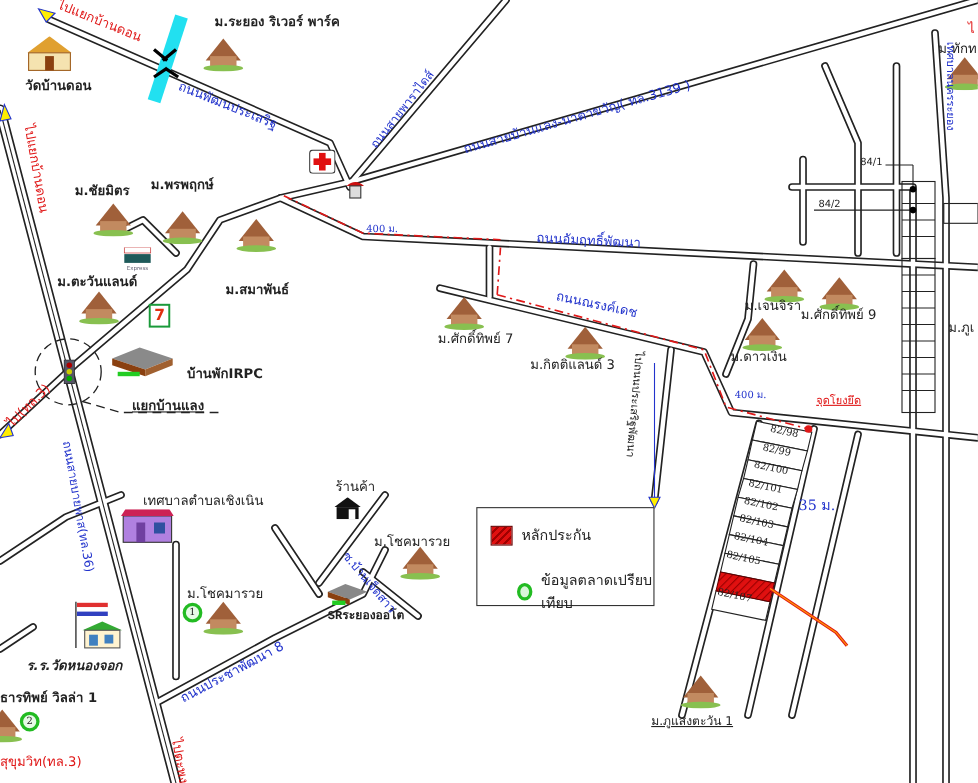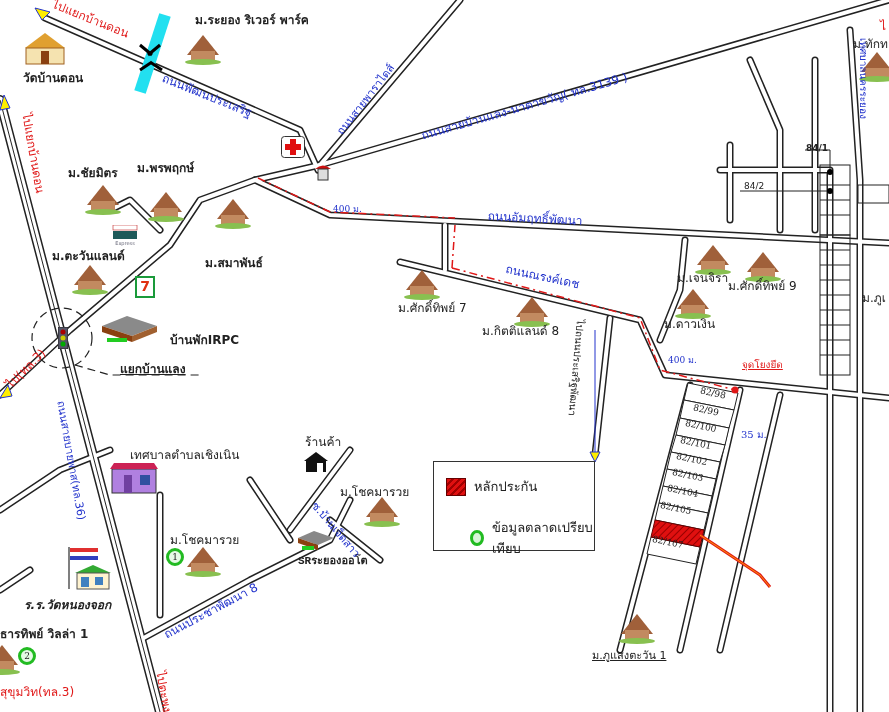--- a/index.html
+++ b/index.html
@@ -342,21 +342,21 @@
 
   <div class="lbl bold" style="left:23px;top:72px;">วัดบ้านดอน</div>
   <div class="lbl bold" style="left:195px;top:14px;">ม.ระยอง ริเวอร์ พาร์ค</div>
   <div class="lbl bold" style="left:68px;top:167px;">ม.ชัยมิตร</div>
   <div class="lbl bold" style="left:137px;top:162px;">ม.พรพฤกษ์</div>
   <div class="lbl bold" style="left:205px;top:232px;margin-top:25px;">ม.สมาพันธ์</div>
   <div class="lbl bold" style="left:52px;top:250px;">ม.ตะวันแลนด์</div>
   <div class="lbl bold" style="left:170px;top:334px;">บ้านพักIRPC</div>
   <div class="lbl bold" style="left:120px;top:363px;text-decoration:underline;">แยกบ้านแลง</div>
   <div class="lbl" style="left:398px;top:302px;">ม.ศักดิ์ทิพย์ 7</div>
-  <div class="lbl" style="left:482px;top:325px;">ม.กิตติแลนด์ 8</div>
+  <div class="lbl" style="left:482px;top:325px;">ม.กิตติแลนด์ 3</div>
   <div class="lbl" style="left:677px;top:272px;">ม.เจนจิรา</div>
   <div class="lbl" style="left:728px;top:280px;">ม.ศักดิ์ทิพย์ 9</div>
   <div class="lbl" style="left:664px;top:318px;">ม.ดาวเงิน</div>
   <div class="lbl" style="left:853px;top:38px;">ม.ทักท</div>
   <div class="lbl" style="left:862px;top:292px;">ม.ภูเ</div>
   <div class="lbl" style="left:130px;top:449px;">เทศบาลตำบลเชิงเนิน</div>
   <div class="lbl" style="left:305px;top:436px;">ร้านค้า</div>
   <div class="lbl" style="left:340px;top:486px;">ม.โชคมารวย</div>
   <div class="lbl" style="left:170px;top:534px;">ม.โชคมารวย</div>
   <div class="lbl bold" style="left:298px;top:556px;font-size:11px;font-family:Liberation Mono, monospace;">SRระยองออโต</div>
@@ -377,33 +377,33 @@
 
   <div class="lbl red" style="left:55px;top:-2px;transform:rotate(22deg);transform-origin:left top;">ไปแยกบ้านดอน</div>
   <div class="lbl red" style="left:32px;top:112px;transform:rotate(80deg);transform-origin:left top;">ไปแยกบ้านดอน</div>
   <div class="lbl red" style="left:4px;top:382px;transform:rotate(-45deg);transform-origin:left top;">ไป(ทล.3)</div>
   <div class="lbl red" style="left:0px;top:686px;">สุขุมวิท(ทล.3)</div>
   <div class="lbl red" style="left:166px;top:670px;transform:rotate(80deg);transform-origin:left top;">ไปตะพง</div>
   <div class="lbl red" style="left:880px;top:20px;">ไ</div>
 
   <div class="lbl blue serif" style="left:333px;top:205px;font-size:9px;">400 ม.</div>
   <div class="lbl blue serif" style="left:668px;top:356px;font-size:9px;">400 ม.</div>
-  <div class="lbl blue serif" style="left:726px;top:430px;font-size:10px;padding-left:15px;">35 ม.</div>
+  <div class="lbl blue serif" style="left:726px;top:454px;font-size:13px;">35 ม.</div>
   <div class="lbl red serif" style="left:742px;top:360px;font-size:10px;text-decoration:underline;">จุดโยงยึด</div>
 
   <div class="plot" style="left:700px;top:388px;transform:rotate(12deg);">82/98</div>
   <div class="plot" style="left:693px;top:405px;transform:rotate(12deg);">82/99</div>
   <div class="plot" style="left:685px;top:421px;transform:rotate(12deg);">82/100</div>
   <div class="plot" style="left:680px;top:438px;transform:rotate(12deg);">82/101</div>
   <div class="plot" style="left:676px;top:454px;transform:rotate(12deg);">82/102</div>
   <div class="plot" style="left:672px;top:470px;transform:rotate(12deg);">82/103</div>
   <div class="plot" style="left:667px;top:486px;transform:rotate(12deg);">82/104</div>
   <div class="plot" style="left:660px;top:503px;transform:rotate(12deg);">82/105</div>
   <div class="plot" style="left:652px;top:537px;transform:rotate(12deg);">82/107</div>
-  <div class="plot" style="left:806px;top:143px;font-family:'DejaVu Sans', sans-serif;font-weight:bold;">84/1</div>
+  <div class="plot" style="left:782px;top:143px;font-family:'DejaVu Sans', sans-serif;">84/1</div>
   <div class="plot" style="left:744px;top:181px;font-family:'DejaVu Sans', sans-serif;">84/2</div>
 
   <div class="legend">
     <div class="row" style="top:14px;">
       <span class="swatch-red"></span>
       <span>หลักประกัน</span>
     </div>
     <div class="row" style="top:55px;margin-left:24px;">
       <span class="swatch-green"></span>
       <span>ข้อมูลตลาดเปรียบเทียบ</span>

